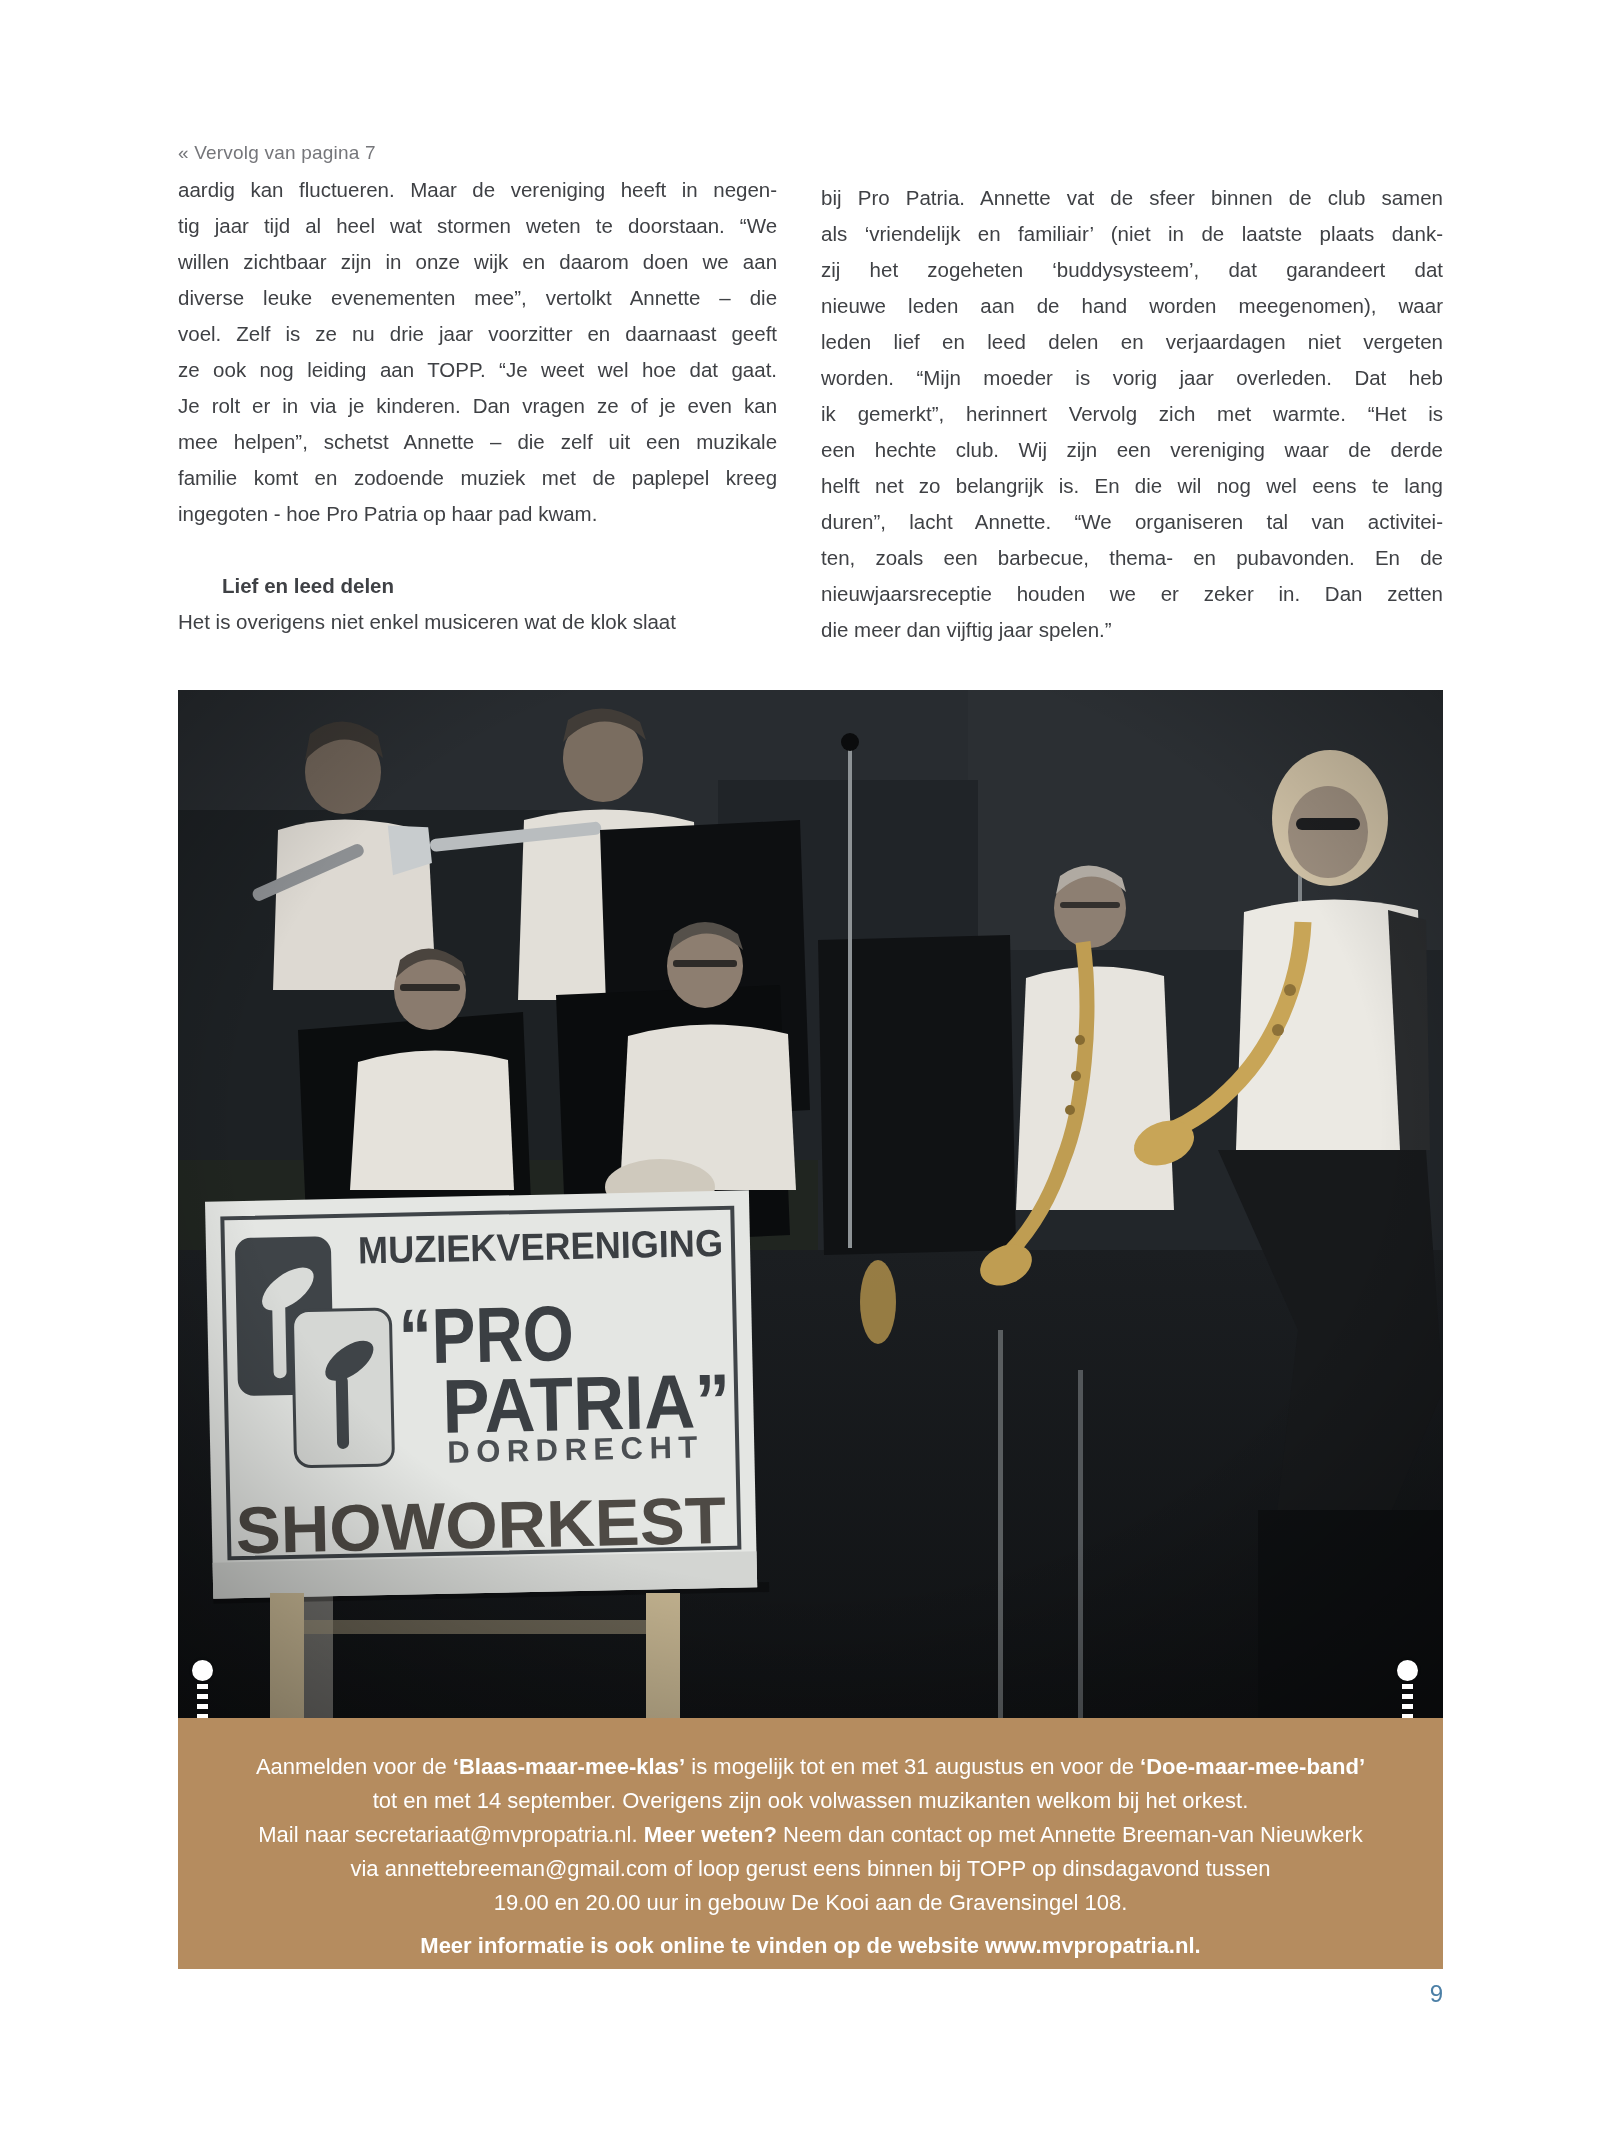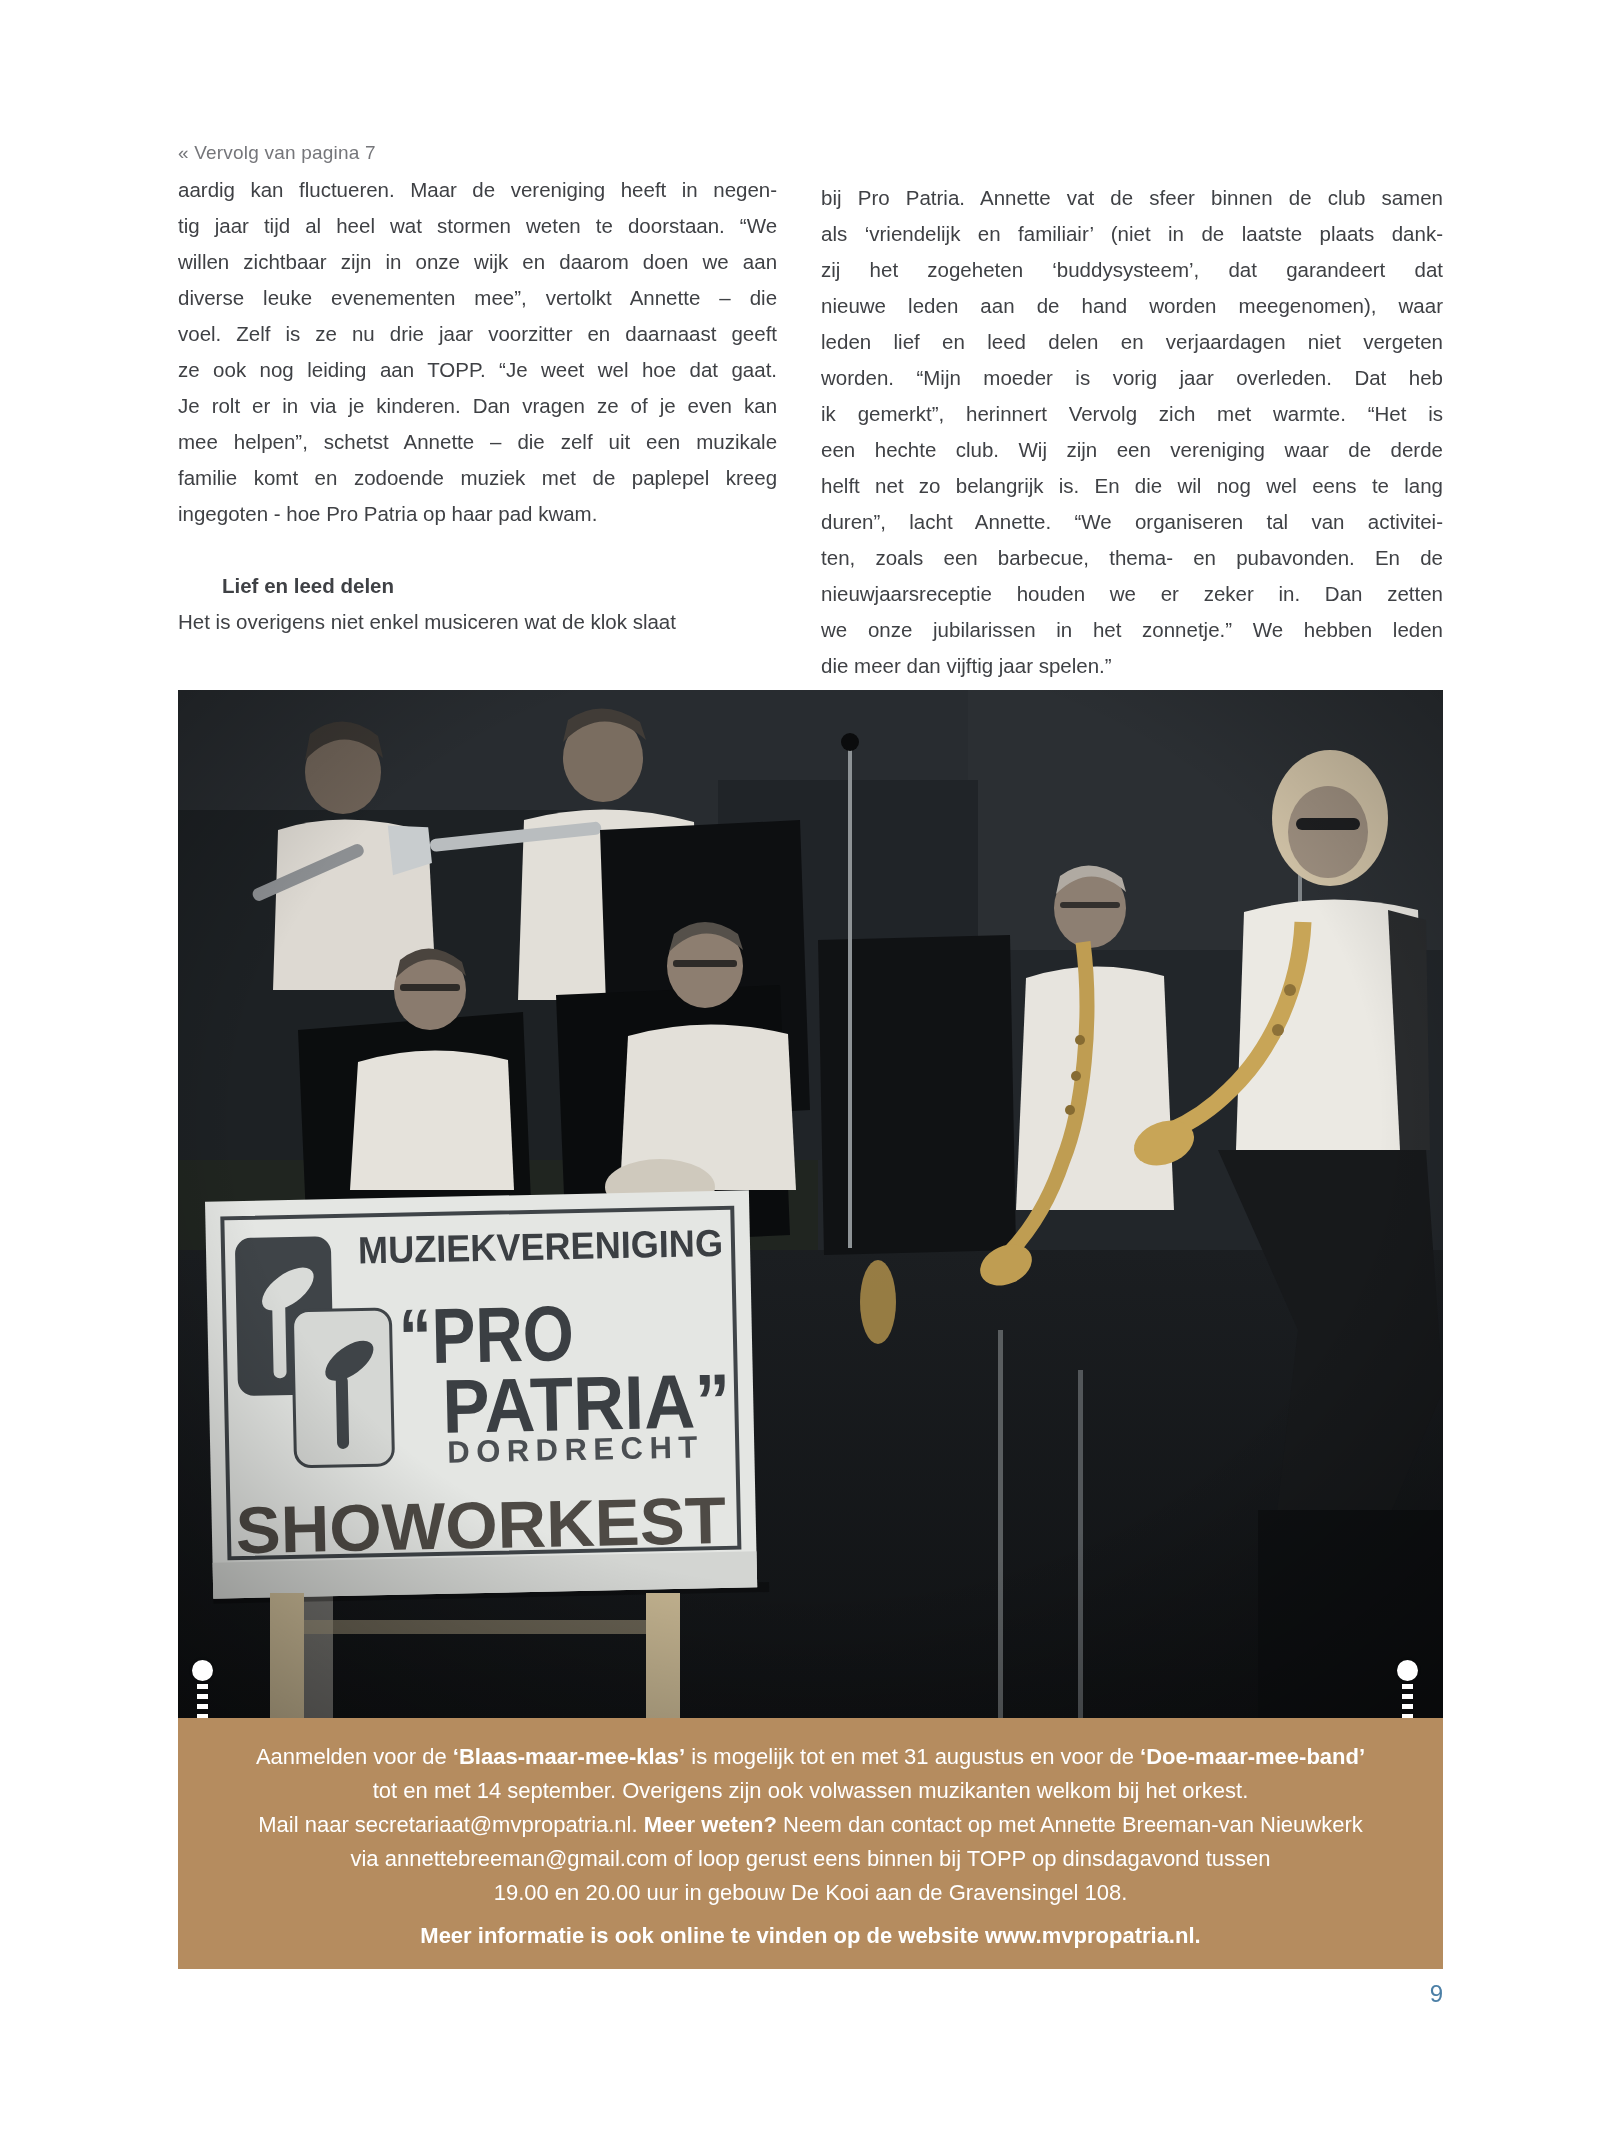--- a/index.html
+++ b/index.html
@@ -22,21 +22,21 @@
   .lines .tline:last-child{text-align-last:left;}
   .subhead{font-weight:bold;margin-top:36px;margin-left:44px;}
   .photo-wrap{
     position:absolute;left:178px;top:690px;width:1265px;height:1028px;
     background:#1f2326;
   }
   .photo-wrap svg{display:block;width:1265px;height:1028px;}
   .infobox{
     position:absolute;left:178px;top:1718px;width:1265px;height:251px;
     background:#b58c5f;color:#ffffff;text-align:center;
-    font-size:22px;line-height:34px;padding-top:22px;box-sizing:border-box;
+    font-size:22px;line-height:34px;padding-top:32px;box-sizing:border-box;
   }
   .infobox .b{font-weight:bold;}
   .ib-last{margin-top:9px;font-weight:bold;}
   .zipper{
     position:absolute;width:11px;height:278px;top:1684px;
     background:repeating-linear-gradient(to bottom,#ffffff 0 5px,rgba(255,255,255,0) 5px 10px);
   }
   .zipper.left{left:197px;}
   .zipper.right{left:1402px;}
   .zipper-knob{
@@ -81,21 +81,20 @@
         <div class="tline">zij het zogeheten ‘buddysysteem’, dat garandeert dat</div>
         <div class="tline">nieuwe leden aan de hand worden meegenomen), waar</div>
         <div class="tline">leden lief en leed delen en verjaardagen niet vergeten</div>
         <div class="tline">worden. “Mijn moeder is vorig jaar overleden. Dat heb</div>
         <div class="tline">ik gemerkt”, herinnert Vervolg zich met warmte. “Het is</div>
         <div class="tline">een hechte club. Wij zijn een vereniging waar de derde</div>
         <div class="tline">helft net zo belangrijk is. En die wil nog wel eens te lang</div>
         <div class="tline">duren”, lacht Annette. “We organiseren tal van activitei-</div>
         <div class="tline">ten, zoals een barbecue, thema- en pubavonden. En de</div>
         <div class="tline">nieuwjaarsreceptie houden we er zeker in. Dan zetten</div>
-        <div class="tline">we onze jubilarissen in het zonnetje.” We hebben leden</div>
         <div class="tline">die meer dan vijftig jaar spelen.”</div>
       </div>
   </div>
 </div>
 
 <div class="photo-wrap">
 <svg viewBox="0 0 1265 1028" xmlns="http://www.w3.org/2000/svg">
   <defs>
     <radialGradient id="vig" cx="50%" cy="42%" r="75%">
       <stop offset="60%" stop-color="#000000" stop-opacity="0"></stop>

